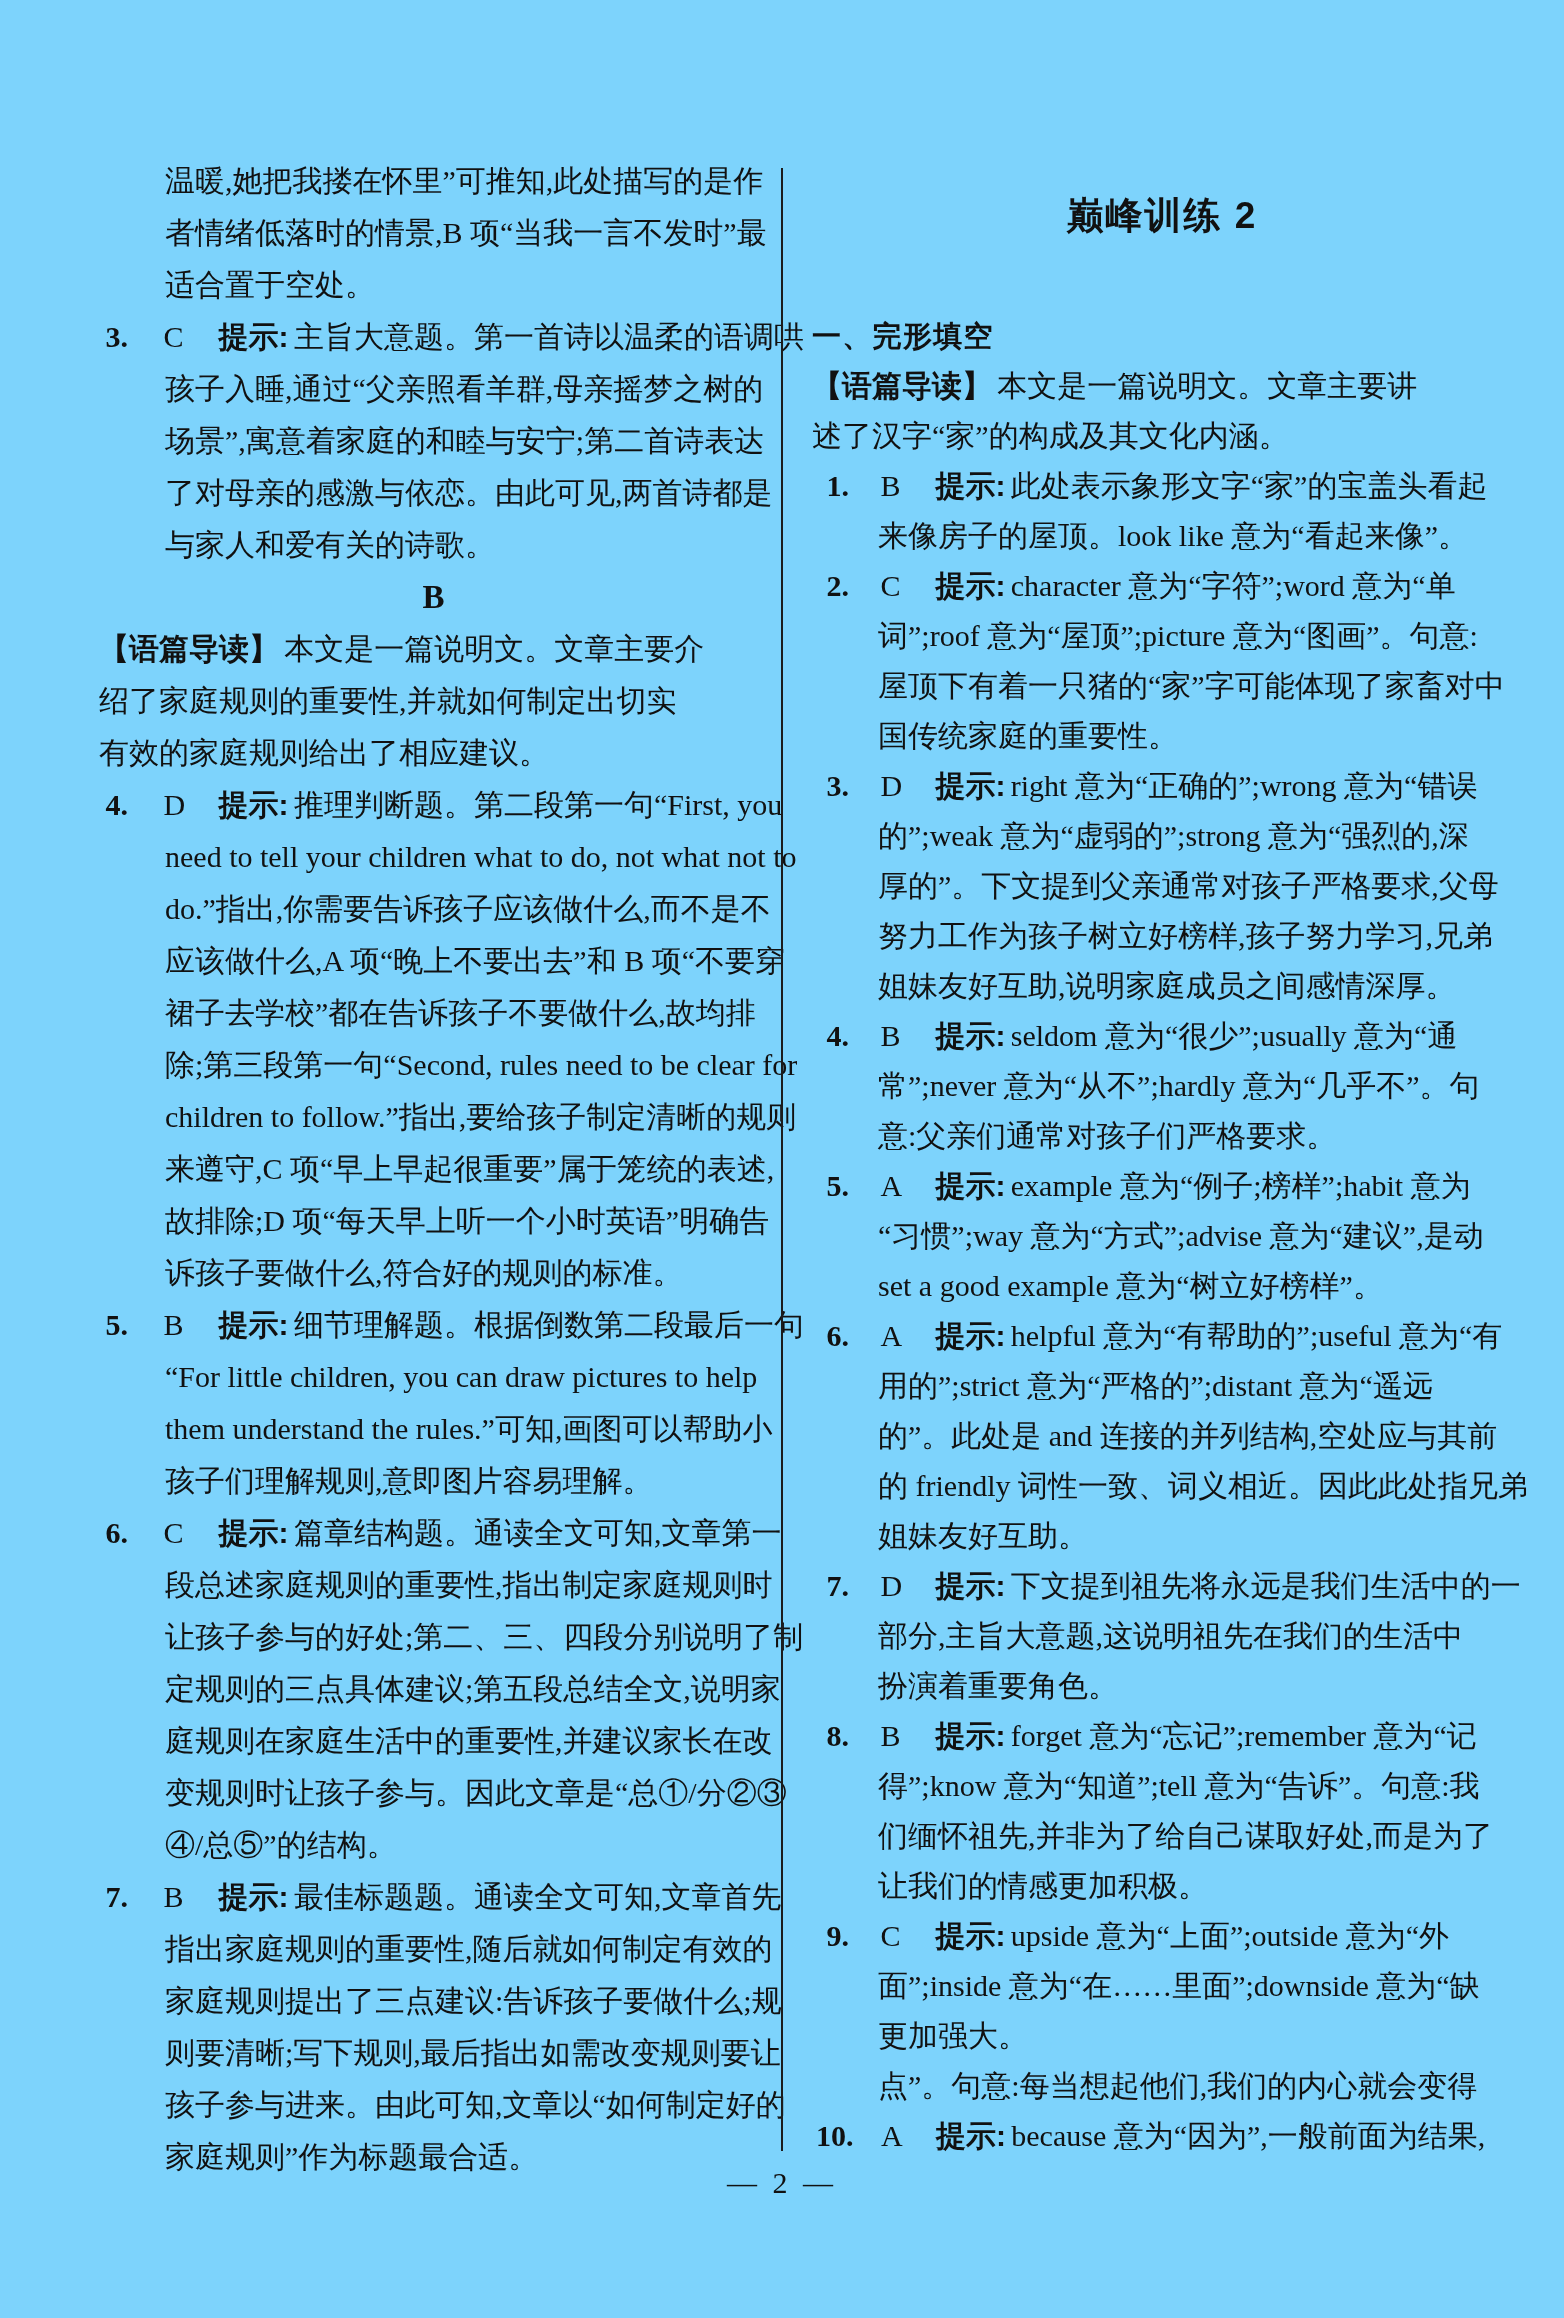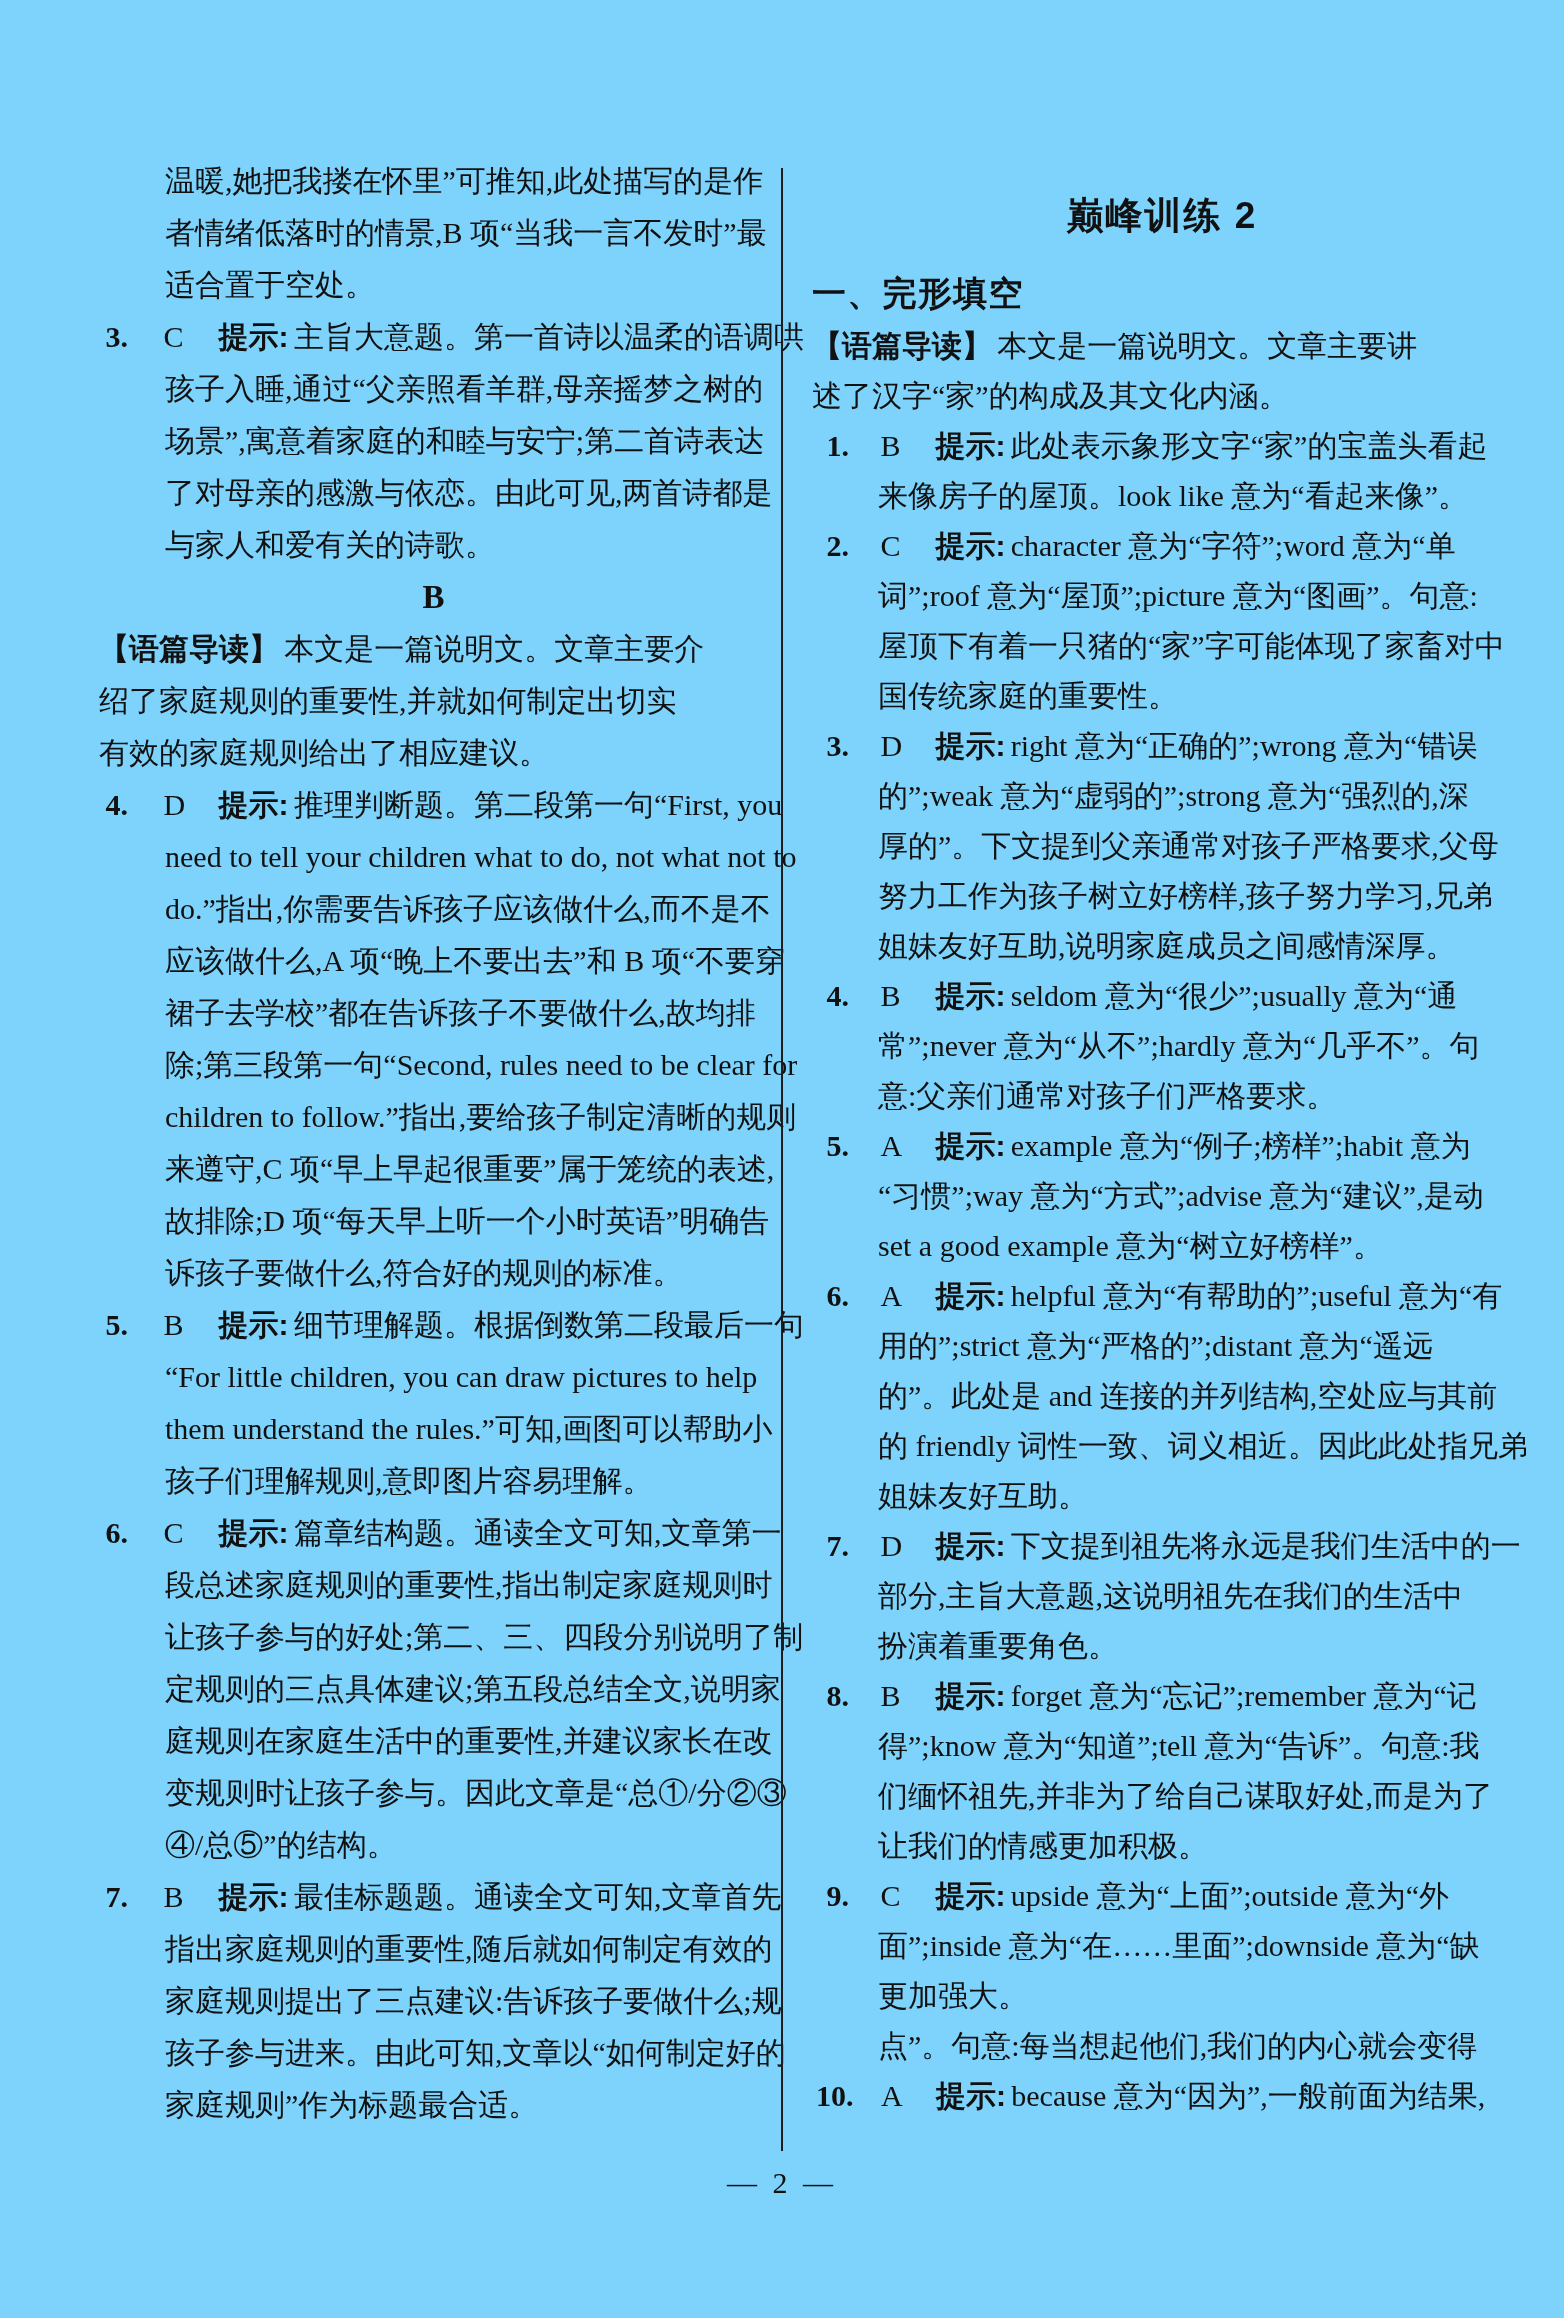--- a/index.html
+++ b/index.html
@@ -44,23 +44,24 @@
   .col-right .line{height:50px;line-height:50px;}
 
   .line.cont{padding-left:66px;}
   .line.para{padding-left:0;}
   .line.num{padding-left:6.6px;}
   .col-right .line.num{padding-left:14.5px;}
   .line.num10{padding-left:4px;}
   .line.center{text-align:center;font-weight:bold;font-size:33px;}
   .line.heading{
     font-weight:bold;
-    font-size:34px;
-    font-family:Liberation Mono, monospace;
+    font-size:29px;
+    font-family:Liberation Sans, sans-serif;
     letter-spacing:1.3px;
+    margin-top:40px;
   }
   .seg{display:inline;}
   .seg.n{
     font-weight:bold;
     display:inline-block;
     min-width:58px;
   }
   .col-right .seg.n{min-width:54px;}
   .col-right .line.num10 .seg.n{min-width:65px;}
   .seg.a{
@@ -125,20 +126,21 @@
       <div class="line num"><span class="seg n">6.</span><span class="seg a">C</span><span class="seg h">提示:</span><span class="seg t">篇章结构题。通读全文可知,文章第一</span></div>
       <div class="line cont"><span class="seg t">段总述家庭规则的重要性,指出制定家庭规则时</span></div>
       <div class="line cont"><span class="seg t">让孩子参与的好处;第二、三、四段分别说明了制</span></div>
       <div class="line cont"><span class="seg t">定规则的三点具体建议;第五段总结全文,说明家</span></div>
       <div class="line cont"><span class="seg t">庭规则在家庭生活中的重要性,并建议家长在改</span></div>
       <div class="line cont"><span class="seg t">变规则时让孩子参与。因此文章是“总①/分②③</span></div>
       <div class="line cont"><span class="seg t">④/总⑤”的结构。</span></div>
       <div class="line num"><span class="seg n">7.</span><span class="seg a">B</span><span class="seg h">提示:</span><span class="seg t">最佳标题题。通读全文可知,文章首先</span></div>
       <div class="line cont"><span class="seg t">指出家庭规则的重要性,随后就如何制定有效的</span></div>
       <div class="line cont"><span class="seg t">家庭规则提出了三点建议:告诉孩子要做什么;规</span></div>
+      <div class="line cont"><span class="seg t">则要清晰;写下规则,最后指出如需改变规则要让</span></div>
       <div class="line cont"><span class="seg t">孩子参与进来。由此可知,文章以“如何制定好的</span></div>
       <div class="line cont"><span class="seg t">家庭规则”作为标题最合适。</span></div>
     </div>
   <div class="divider"></div>
   <div class="col col-right">
     <div class="title">巅峰训练 2</div>
     <div id="col-right-lines">
         <div class="line heading"><span class="seg t">一、完形填空</span></div>
         <div class="line para"><span class="seg h">【语篇导读】</span><span class="seg t">本文是一篇说明文。文章主要讲</span></div>
         <div class="line para"><span class="seg t">述了汉字“家”的构成及其文化内涵。</span></div>

